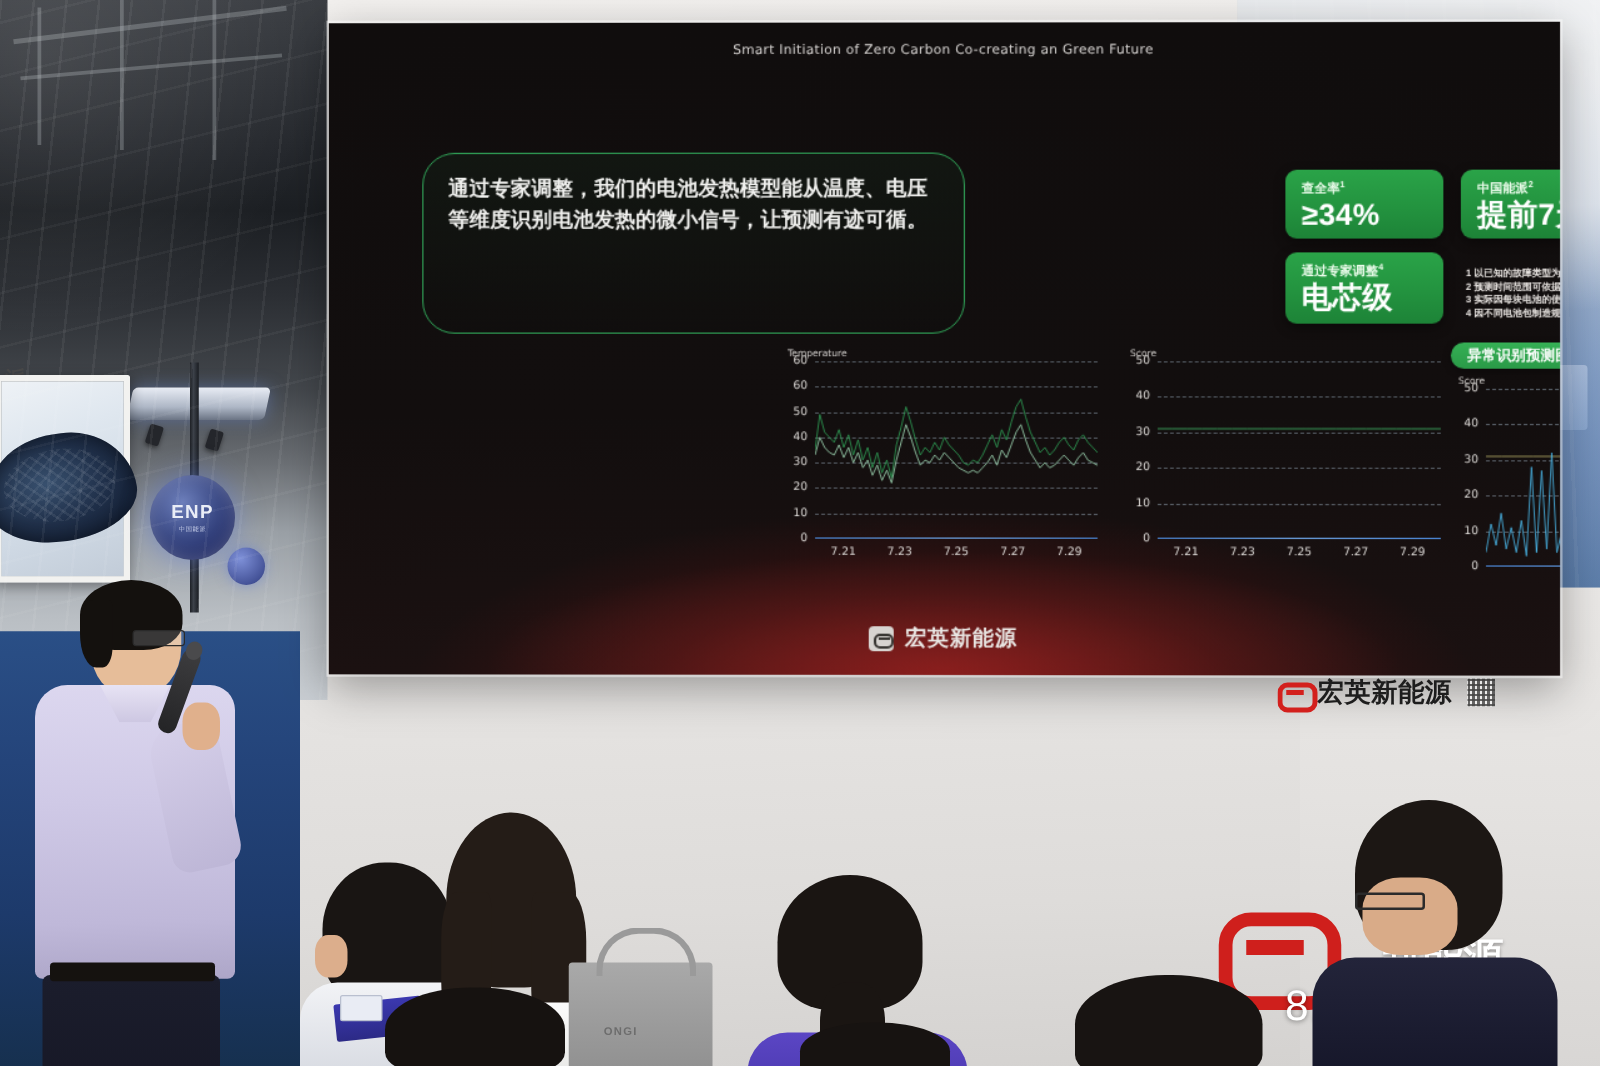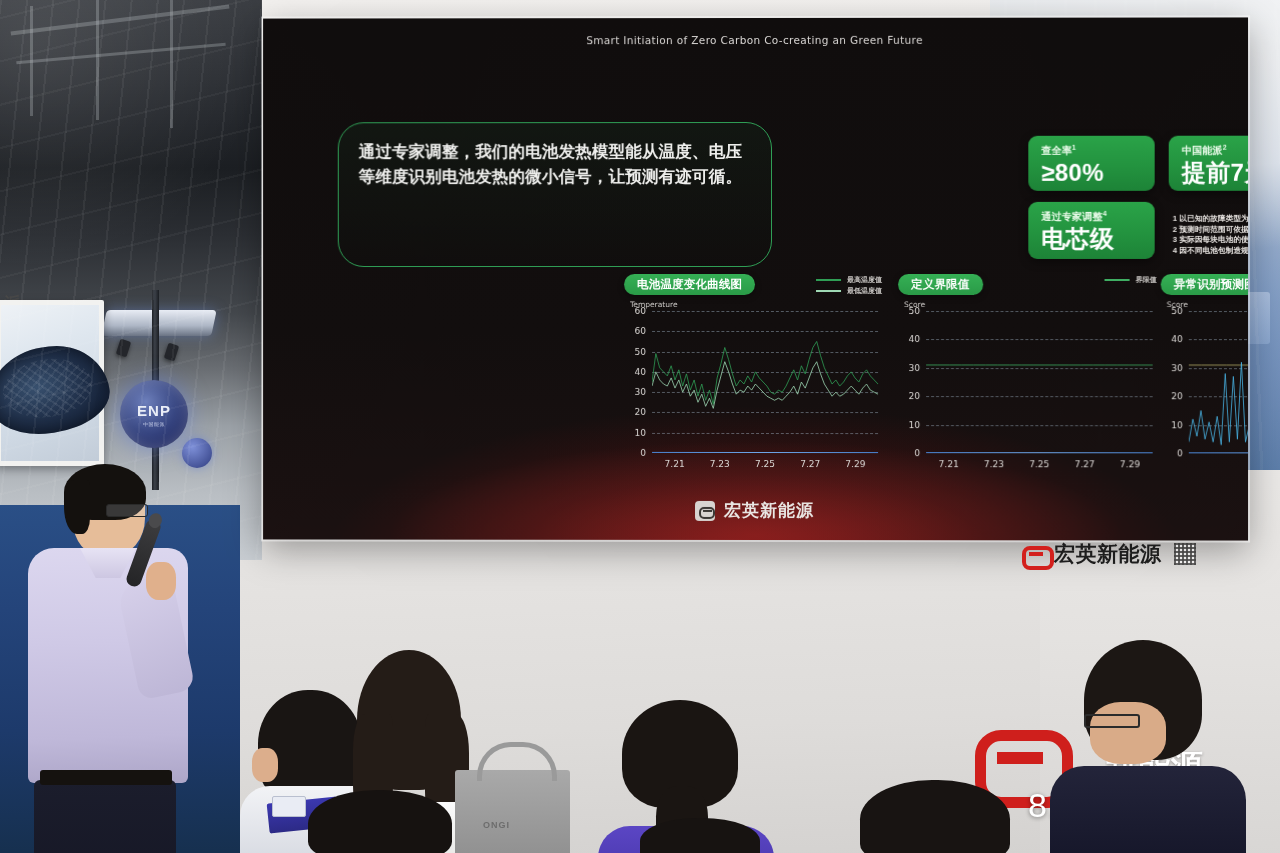--- a/index.html
+++ b/index.html
@@ -396,53 +396,40 @@
 
       <div class="slide-tagline">Smart Initiation of Zero Carbon Co-creating an Green Future</div>
 
 
       <div class="copy-box">
         <div class="p1">通过专家调整，我们的电池发热模型能从温度、电压等维度识别电池发热的微小信号，让预测有迹可循。</div>
       </div>
 
       <div class="kpi" id="kpi0">
         <div class="k-label"><span>查全率</span><sup>1</sup></div>
-        <div class="k-val">≥80%</div>
+        <div class="k-val">≥34%</div>
       </div>
       <div class="kpi" id="kpi1">
         <div class="k-label"><span>中国能派</span><sup>2</sup></div>
         <div class="k-val">提前7天</div>
       </div>
 
       <div class="kpi" id="kpi3">
         <div class="k-label"><span>通过专家调整</span><sup>4</sup></div>
         <div class="k-val">电芯级</div>
       </div>
 
       <div class="footnotes">
         <div>1 以已知的故障类型为基础，实际因场景和电池材料不同有区别 。</div>
         <div>2 预测时间范围可依据需求调整，以实际结果为准。</div>
         <div>3 实际因每块电池的使用场景不同而有差异。</div>
         <div>4 因不同电池包制造规格和数据质量而各不同。</div>
       </div>
 
       <div class="chart" id="chart0">
-          <div class="chart-head">
-            <div class="chip">电池温度变化曲线图</div>
-            <div class="legend">
-              <div class="lrow">
-                <span class="swatch" style="background: rgb(47, 158, 85);"></span>
-                <span class="ltext">最高温度值</span>
-              </div>
-              <div class="lrow">
-                <span class="swatch" style="background: rgb(159, 217, 181);"></span>
-                <span class="ltext">最低温度值</span>
-              </div>
-            </div>
-          </div>
           <div class="axis-name">Temperature</div>
           <div class="plot">
             <div class="ylab" style="top: 142px;">0</div>
             <div class="ylab" style="top: 121.714px;">10</div>
             <div class="grid" style="top: 121.714px;"></div>
             <div class="ylab" style="top: 101.429px;">20</div>
             <div class="grid" style="top: 101.429px;"></div>
             <div class="ylab" style="top: 81.1429px;">30</div>
             <div class="grid" style="top: 81.1429px;"></div>
             <div class="ylab" style="top: 60.8571px;">40</div>
@@ -461,29 +448,20 @@
             </div>
             <div class="xaxis"></div>
             <div class="xlab" style="left: calc(10% + 24.8px);">7.21</div>
             <div class="xlab" style="left: calc(30% + 18.4px);">7.23</div>
             <div class="xlab" style="left: calc(50% + 12px);">7.25</div>
             <div class="xlab" style="left: calc(70% + 5.6px);">7.27</div>
             <div class="xlab" style="left: calc(90% - 0.8px);">7.29</div>
           </div>
         </div>
       <div class="chart" id="chart1">
-          <div class="chart-head">
-            <div class="chip">定义界限值</div>
-            <div class="legend">
-              <div class="lrow">
-                <span class="swatch" style="background: rgb(63, 174, 99);"></span>
-                <span class="ltext">界限值</span>
-              </div>
-            </div>
-          </div>
           <div class="axis-name">Score</div>
           <div class="plot">
             <div class="ylab" style="top: 142px;">0</div>
             <div class="ylab" style="top: 113.6px;">10</div>
             <div class="grid" style="top: 113.6px;"></div>
             <div class="ylab" style="top: 85.2px;">20</div>
             <div class="grid" style="top: 85.2px;"></div>
             <div class="ylab" style="top: 56.8px;">30</div>
             <div class="grid" style="top: 56.8px;"></div>
             <div class="ylab" style="top: 28.4px;">40</div>

